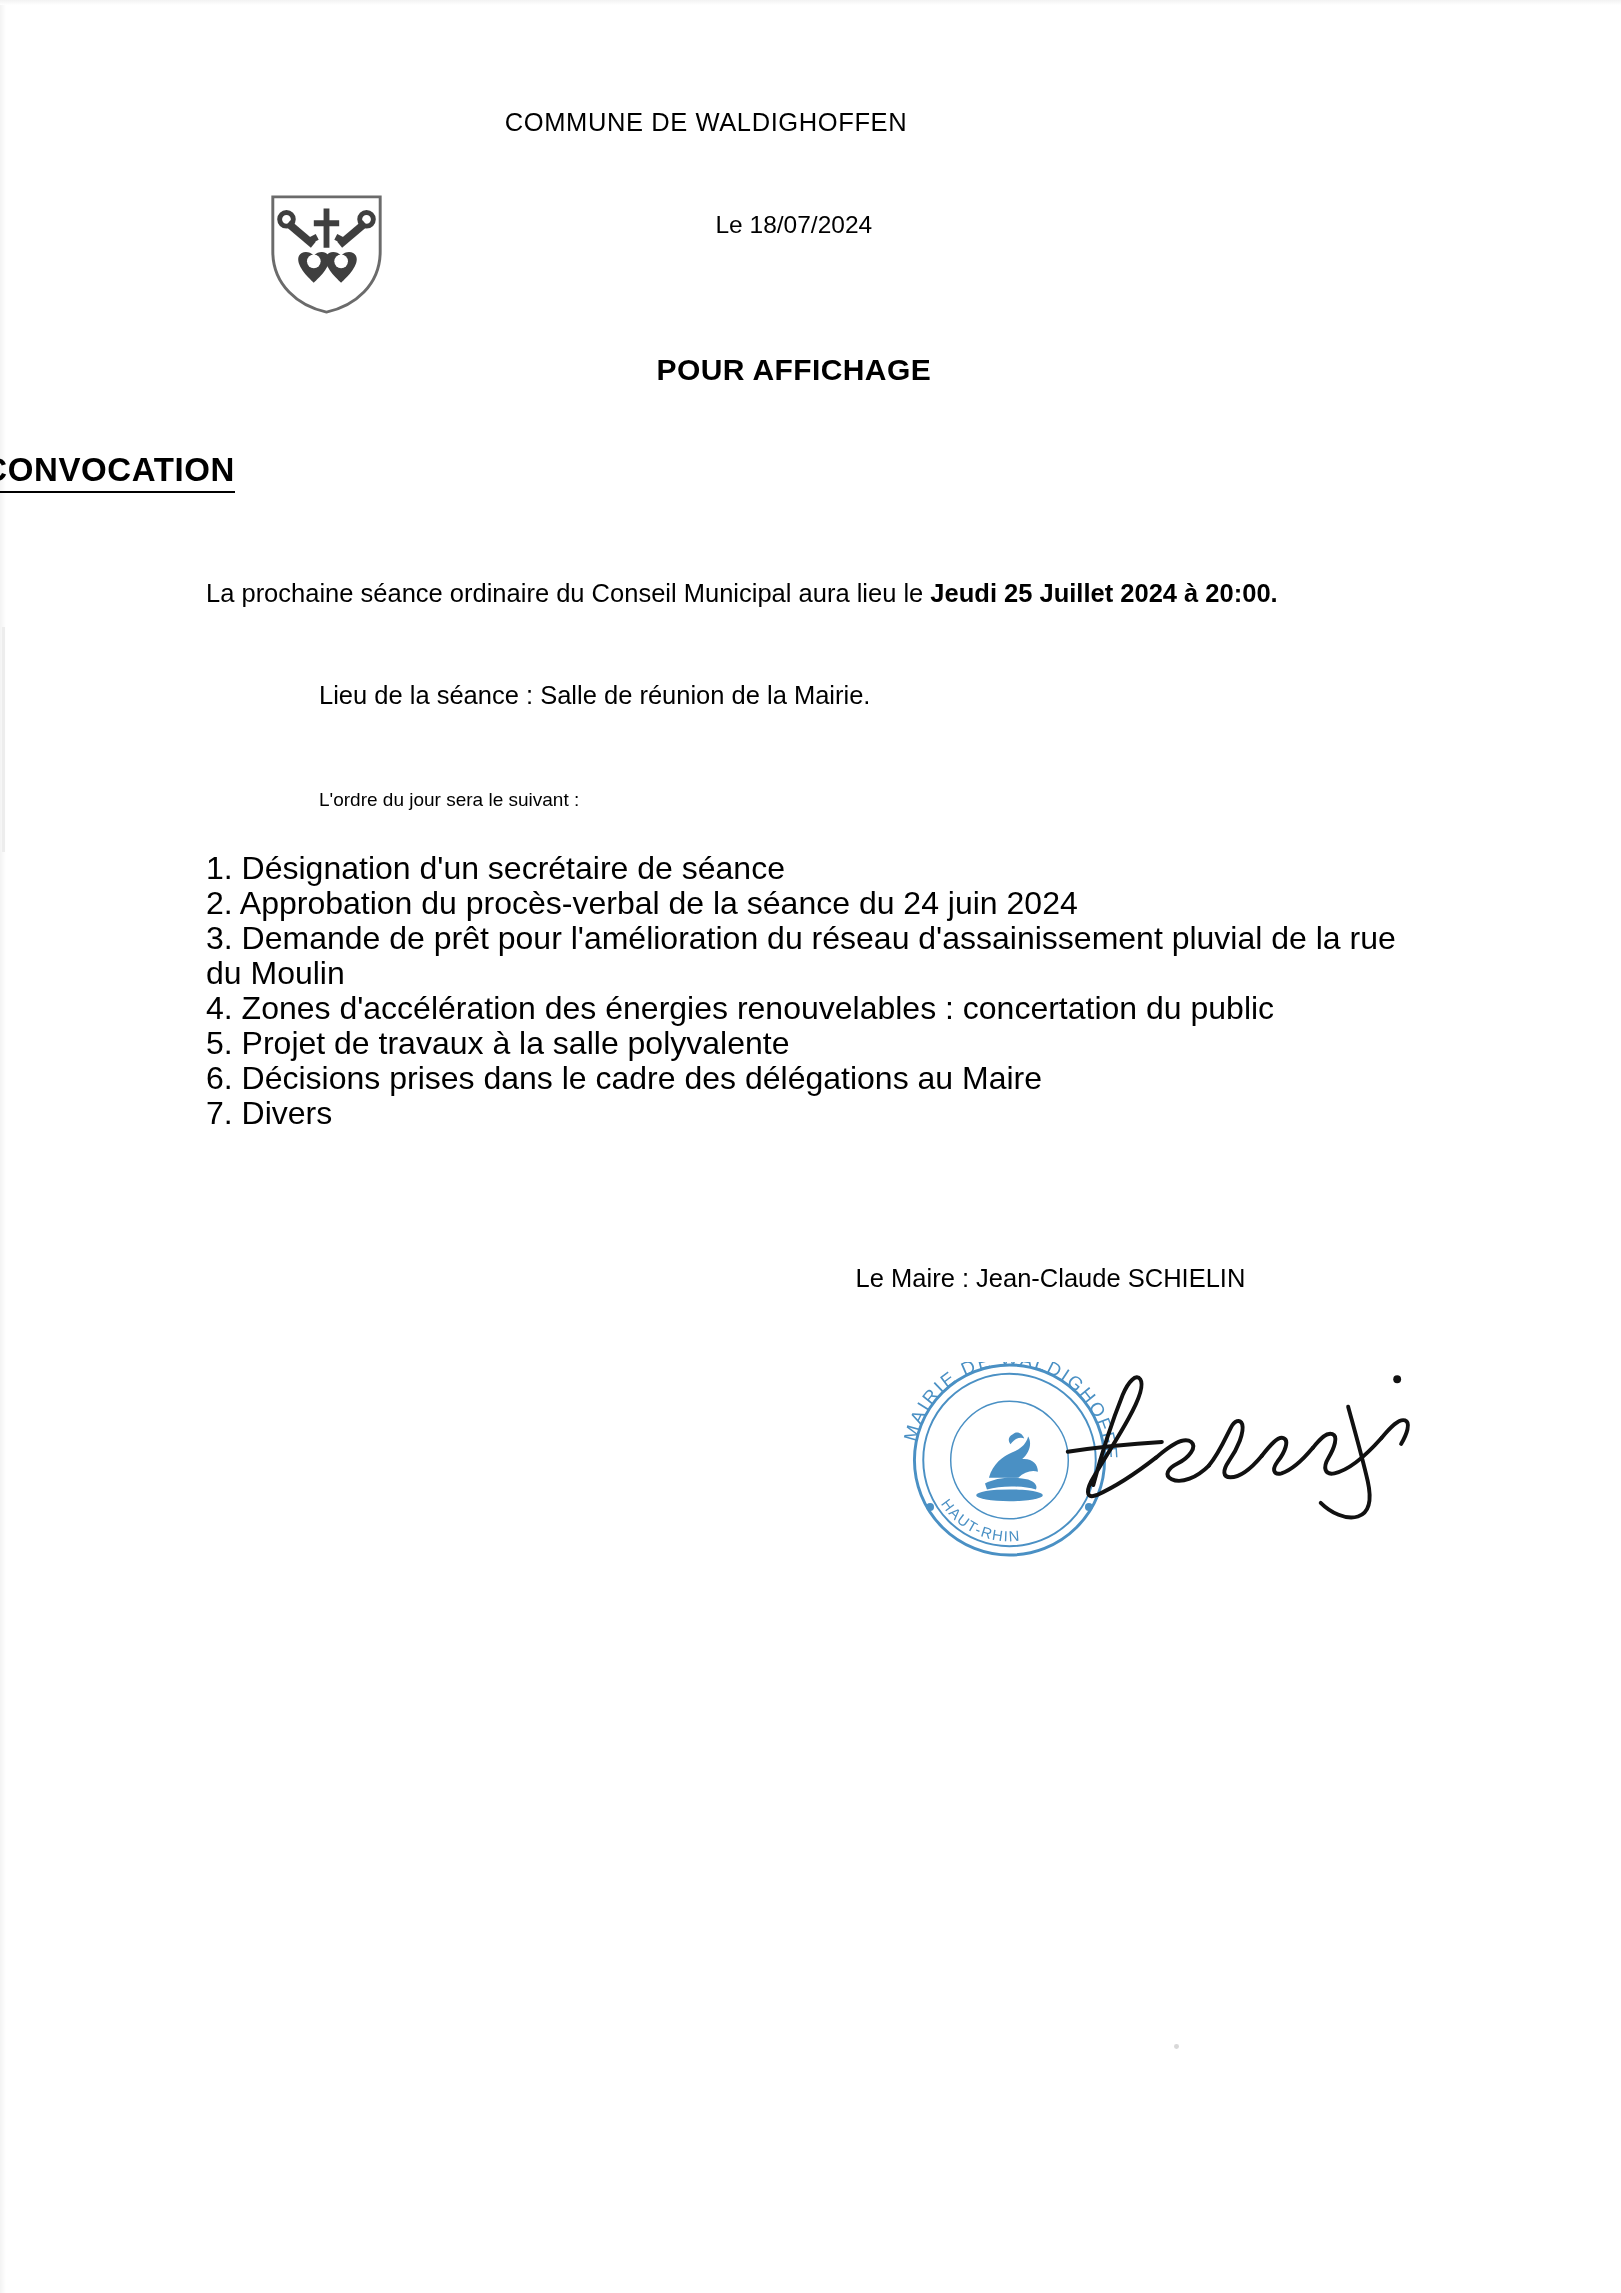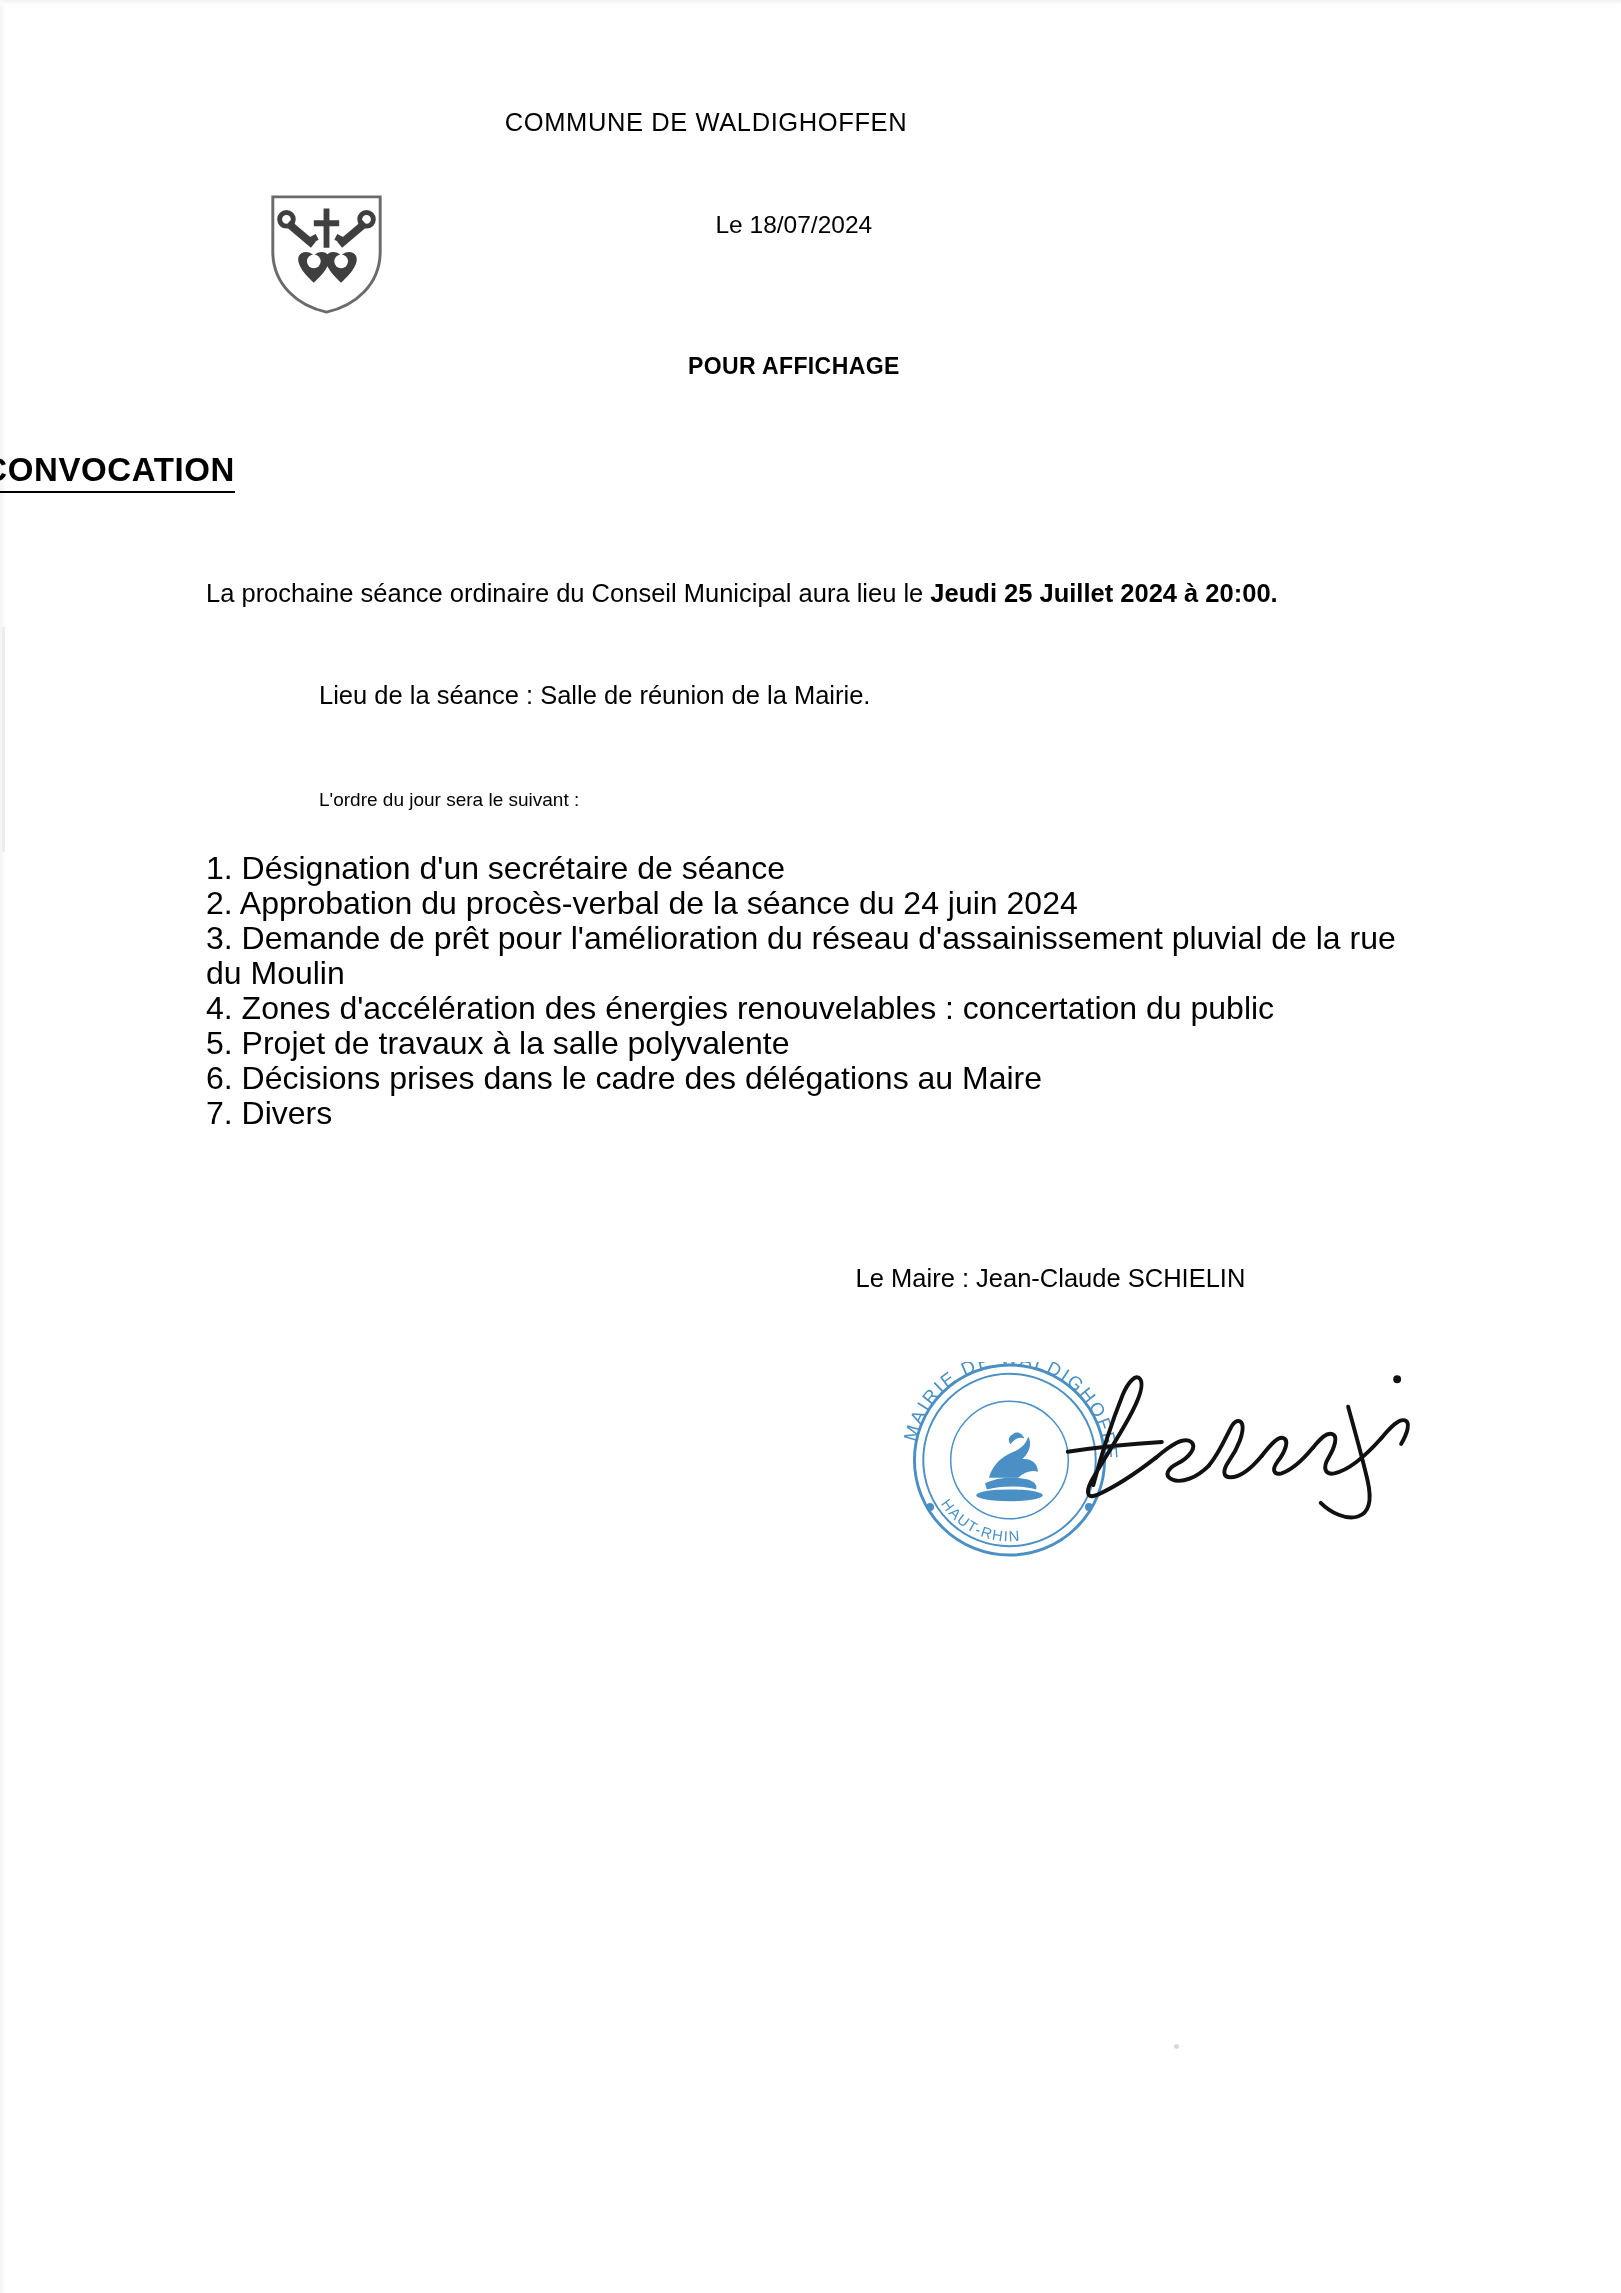--- a/index.html
+++ b/index.html
@@ -83,21 +83,21 @@
     position: relative;
     left: -16.7px;
   }
 
   .affichage {
     position: absolute;
     top: 353px;
     left: 0;
     width: 1621px;
     text-align: center;
-    font-size: 23px;
+    font-size: 30px;
     font-weight: bold;
     letter-spacing: 0.4px;
   }
   .affichage span { position: relative; left: -16.7px; }
 
   .convocation {
     position: absolute;
     top: 451px;
     left: 0;
     width: 1621px;

